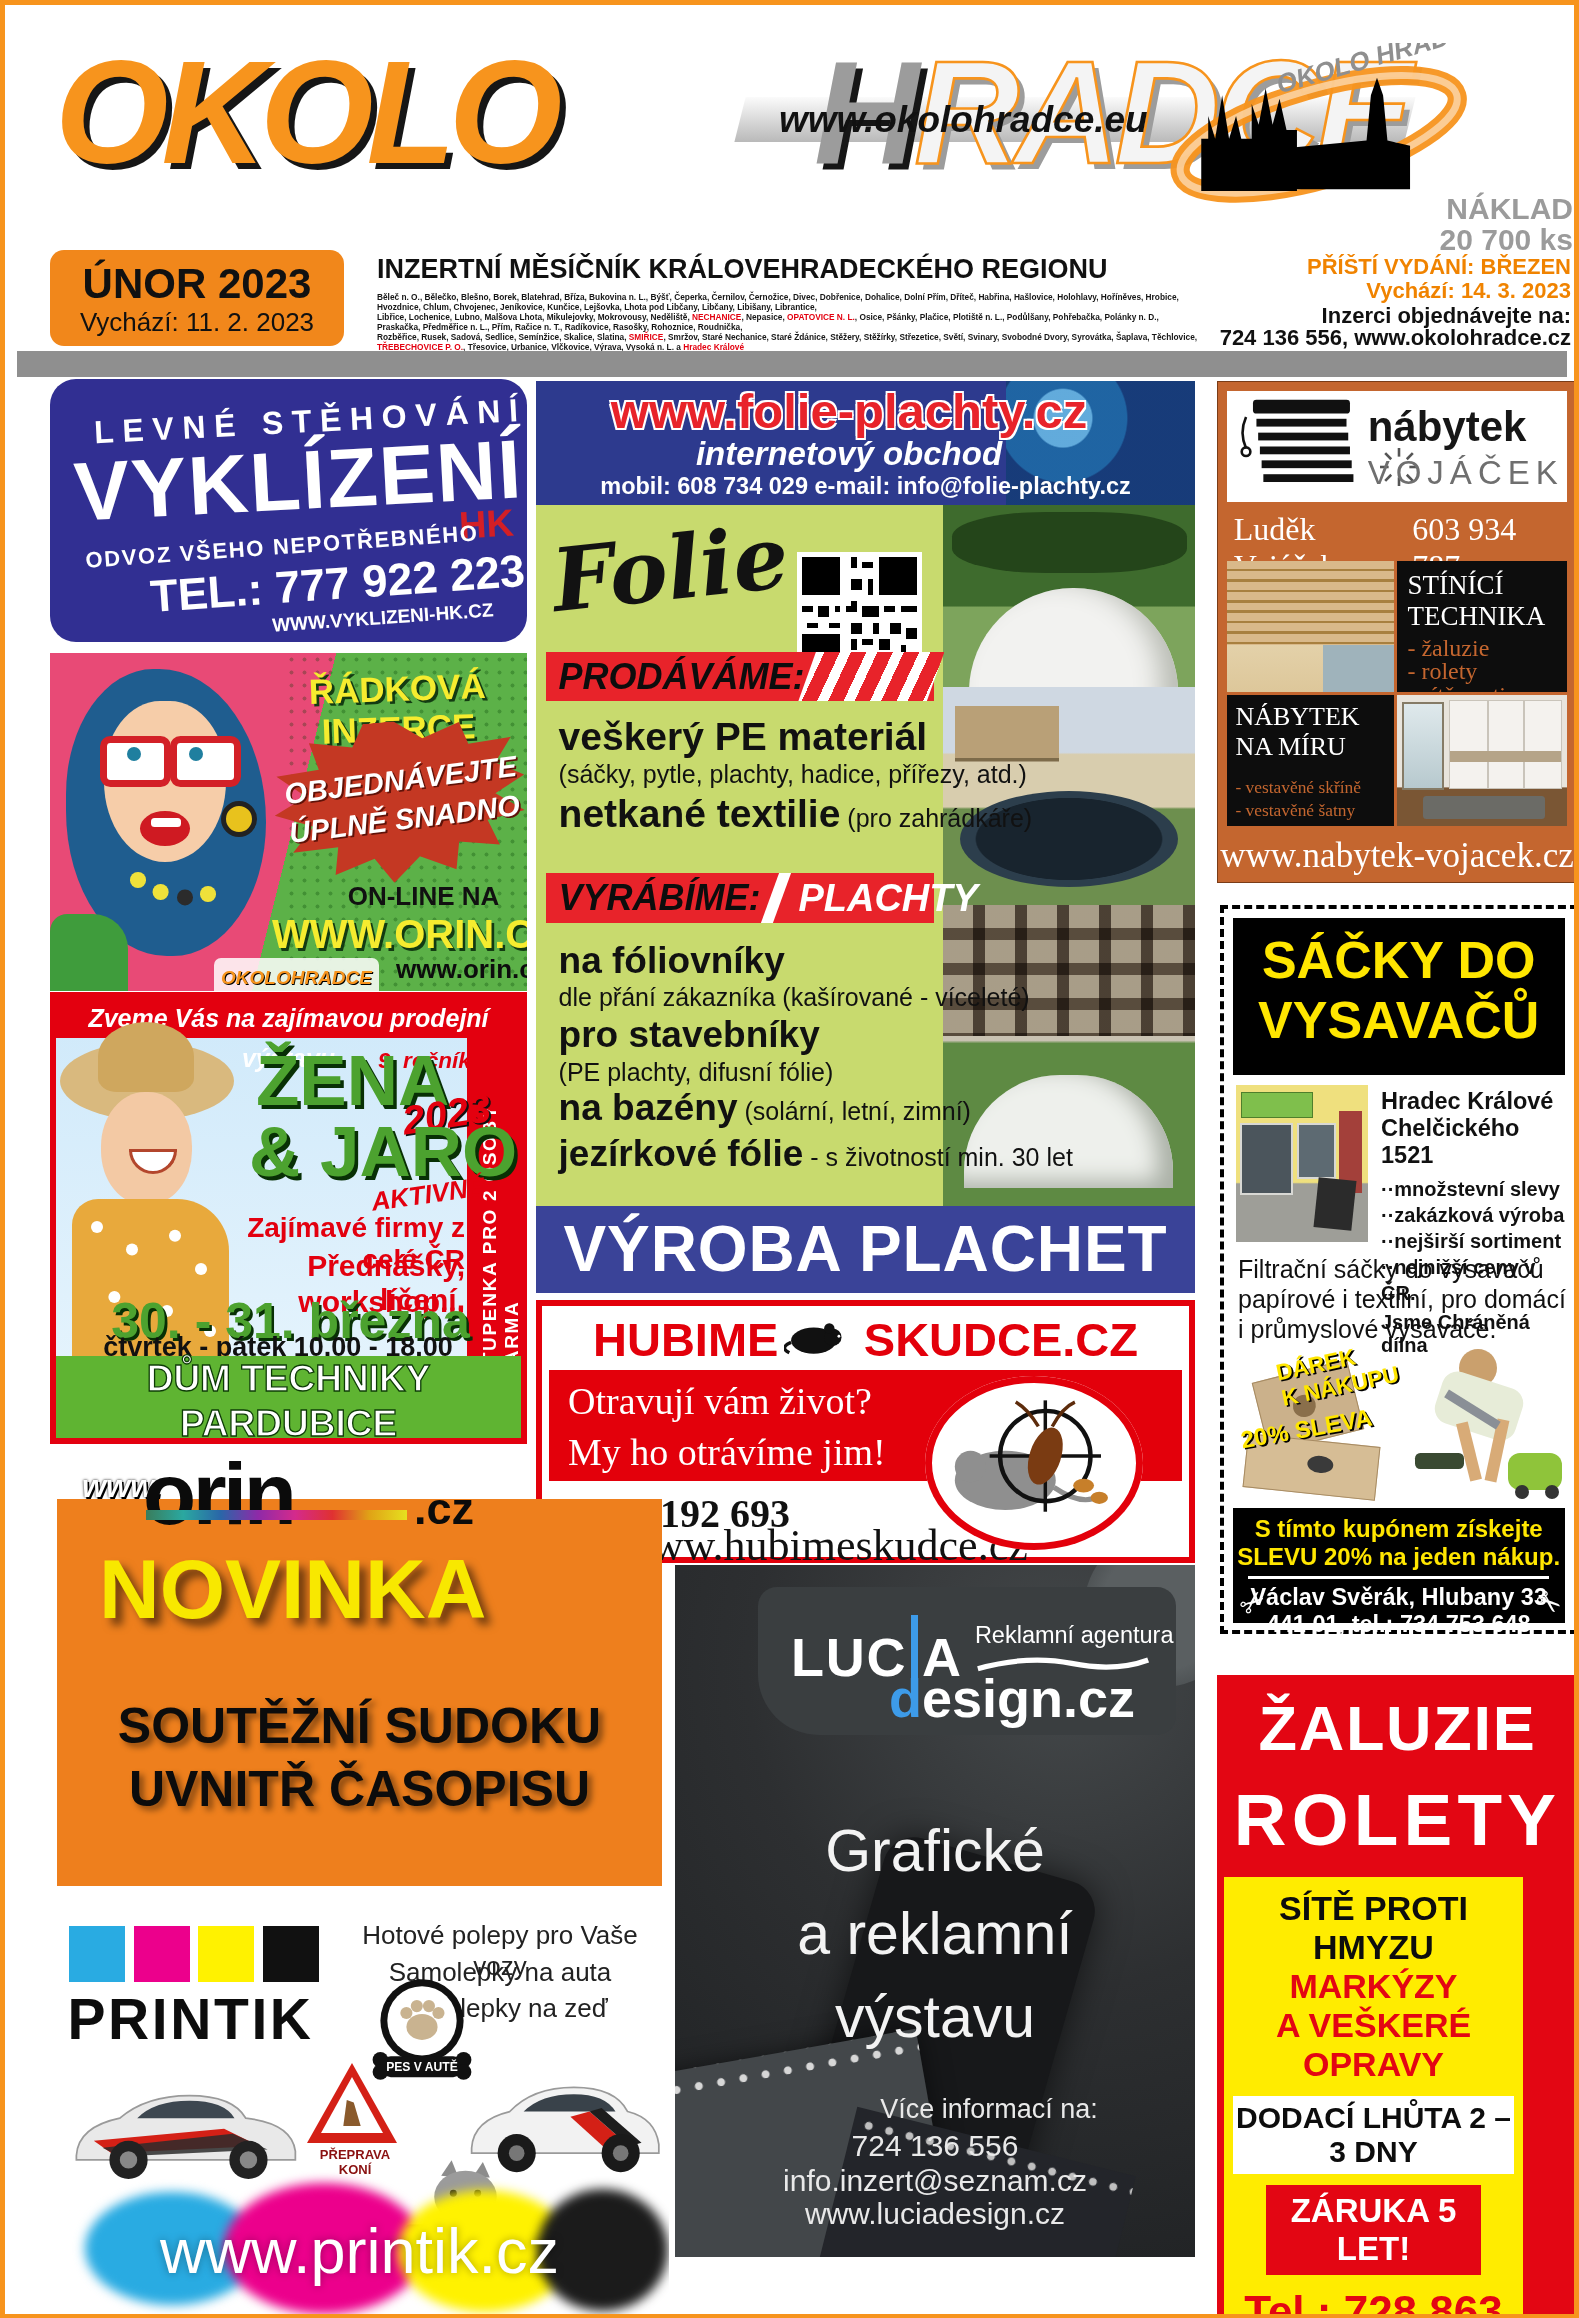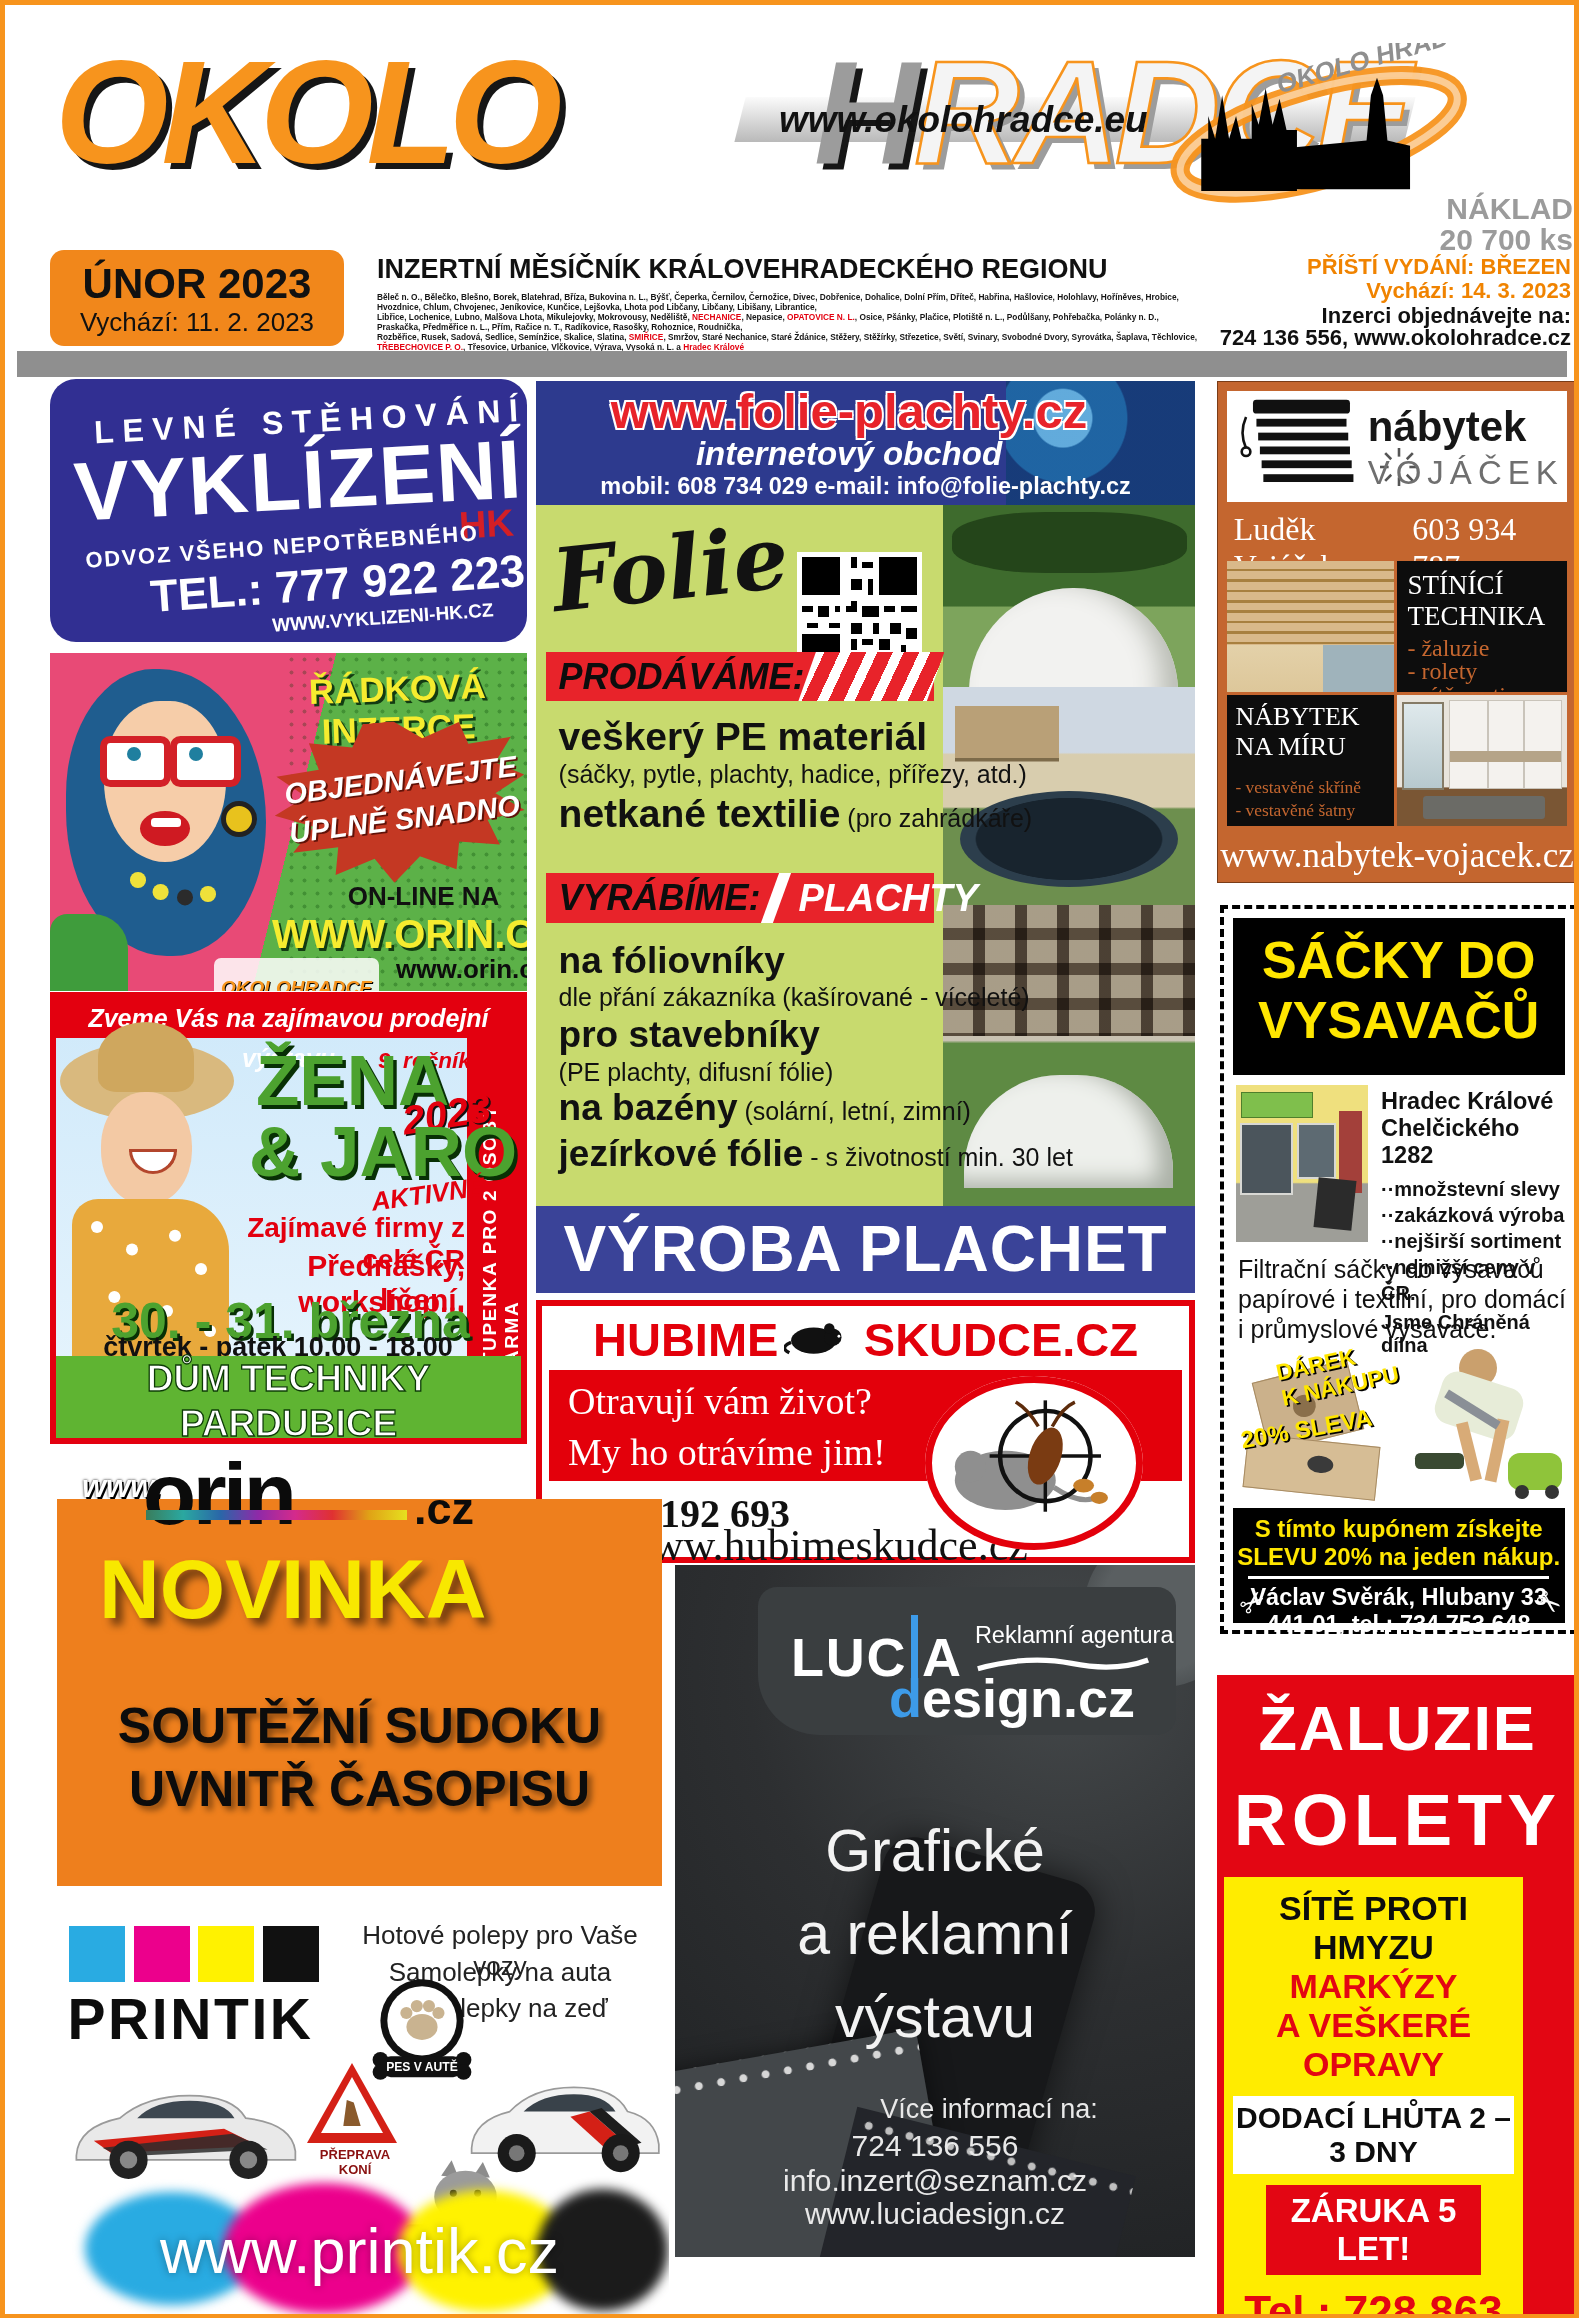--- a/index.html
+++ b/index.html
@@ -126,21 +126,21 @@
       <div class="abs" style="left:171px;top:148px;width:26px;height:26px;background:#e8c21d;border:5.2px solid #222;border-radius:50%"></div>
       <div class="abs" style="left:80px;top:219px;width:15.7px;height:15.7px;background:#efe13a;border-radius:50%;box-shadow:22.6px 12px 0 #efe13a,47px 17.4px 0 #2b2b2b,70px 14px 0 #efe13a"></div>
       <div class="abs" style="left:0px;top:261px;width:78px;height:77px;background:#3f9c3c;border-radius:17.4px 35px 0 0"></div>
     </div>
     <div class="abs x" style="left:222px;top:15.7px;width:252px;font-size:35px;color:#f6ec2f;text-shadow:2.6px 2.6px 0 #133b12;text-align:center;transform:rotate(-2deg)">ŘÁDKOVÁ INZERCE</div>
     <div class="abs burst" style="left:224px;top:68px;width:252px;height:161px;background:#c43823;transform:rotate(-5deg)"></div>
     <div class="abs x i w" style="left:233px;top:111px;width:235px;font-size:29px;text-align:center;transform:rotate(-7deg);text-shadow:1.7px 1.7px 0 #5f1208">OBJEDNÁVEJTE</div>
     <div class="abs x i w" style="left:237px;top:150px;width:235px;font-size:29px;text-align:center;transform:rotate(-7deg);text-shadow:1.7px 1.7px 0 #5f1208">ÚPLNĚ SNADNO</div>
     <div class="abs x" style="left:278px;top:228px;width:191px;font-size:26px;text-align:center;color:#111">ON-LINE NA</div>
     <div class="abs x" style="left:222px;top:259px;width:252px;font-size:40px;color:#f6ec2f;text-shadow:2.6px 2.6px 0 #133b12;text-align:center">WWW.ORIN.CZ</div>
-    <div class="abs x i" style="left:164px;top:305px;font-size:19px;color:#F7941D;text-shadow:0.9px 0.9px 0 #000;background:rgba(255,255,255,.85);padding:19px 7px;border-radius:7px">OKOLOHRADCE</div>
+    <div class="abs x i" style="left:164px;top:305px;font-size:19px;color:#F7941D;text-shadow:0.9px 0.9px 0 #000;background:rgba(255,255,255,.85);padding:9px 7px;border-radius:7px">OKOLOHRADCE</div>
     <div class="abs x" style="left:346px;top:301px;font-size:26px;color:#0d0d0d">www.orin.cz</div>
   </div>
 
   <div id="ad-zena" class="abs">
     <div class="abs" style="left:0;top:0;width:465px;height:40px;background:#E3000F">
       <div class="w x i c" style="font-size:25px;line-height:40px">Zveme Vás na zajímavou prodejní výstavu</div>
     </div>
     <div class="abs" style="left:411px;top:40px;width:54px;height:400px;background:#E3000F">
       <div class="abs w x" style="left:12px;top:7px;height:348px;font-size:19px;writing-mode:vertical-rl;transform:rotate(180deg);letter-spacing:1.7px">VSTUPENKA PRO 2 OSOBY ZDARMA</div>
       <div class="abs w" style="left:14px;top:358px;font-size:30px;transform:rotate(90deg)">✂</div>
@@ -450,21 +450,21 @@
     </div>
     <div class="abs ph" style="left:12px;top:176px;width:132px;height:157px;background:linear-gradient(#efe07e 0 62%,#9e9e98 63% 100%)">
       <div class="abs" style="left:5.2px;top:7px;width:70px;height:24px;background:#7fbf4c;border:1.7px solid #4f7f2c"></div>
       <div class="abs" style="left:3.5px;top:38px;width:49px;height:68px;background:#4b555c;border:2.6px solid #d8d8d4"></div>
       <div class="abs" style="left:61px;top:38px;width:35px;height:52px;background:#5d6a72;border:2.6px solid #d8d8d4"></div>
       <div class="abs" style="left:103px;top:26px;width:22.6px;height:82px;background:#a3403a"></div>
       <div class="abs" style="left:80px;top:94px;width:38px;height:50px;background:#2b2b2b;transform:rotate(6deg)"></div>
     </div>
     <div class="abs" style="left:157px;top:179px;width:190px">
       <div class="b" style="font-size:23.5px">Hradec Králové</div>
-      <div class="b" style="font-size:23.5px">Chelčického 1282</div>
+      <div class="b" style="font-size:23.5px">Chelčického 1521</div>
       <div class="b" style="font-size:20px;line-height:26px;padding-top:7px">
         <div>··množstevní slevy</div>
         <div>··zakázková výroba</div>
         <div>··nejširší sortiment</div>
         <div>··nejnižší ceny v ČR.</div>
       </div>
       <div class="b" style="font-size:20px;padding-top:5.2px">Jsme Chráněná dílna</div>
     </div>
     <div class="abs" style="left:14px;top:345px;font-size:25px;line-height:30px">
       <div>Filtrační sáčky do vysavačů</div>

